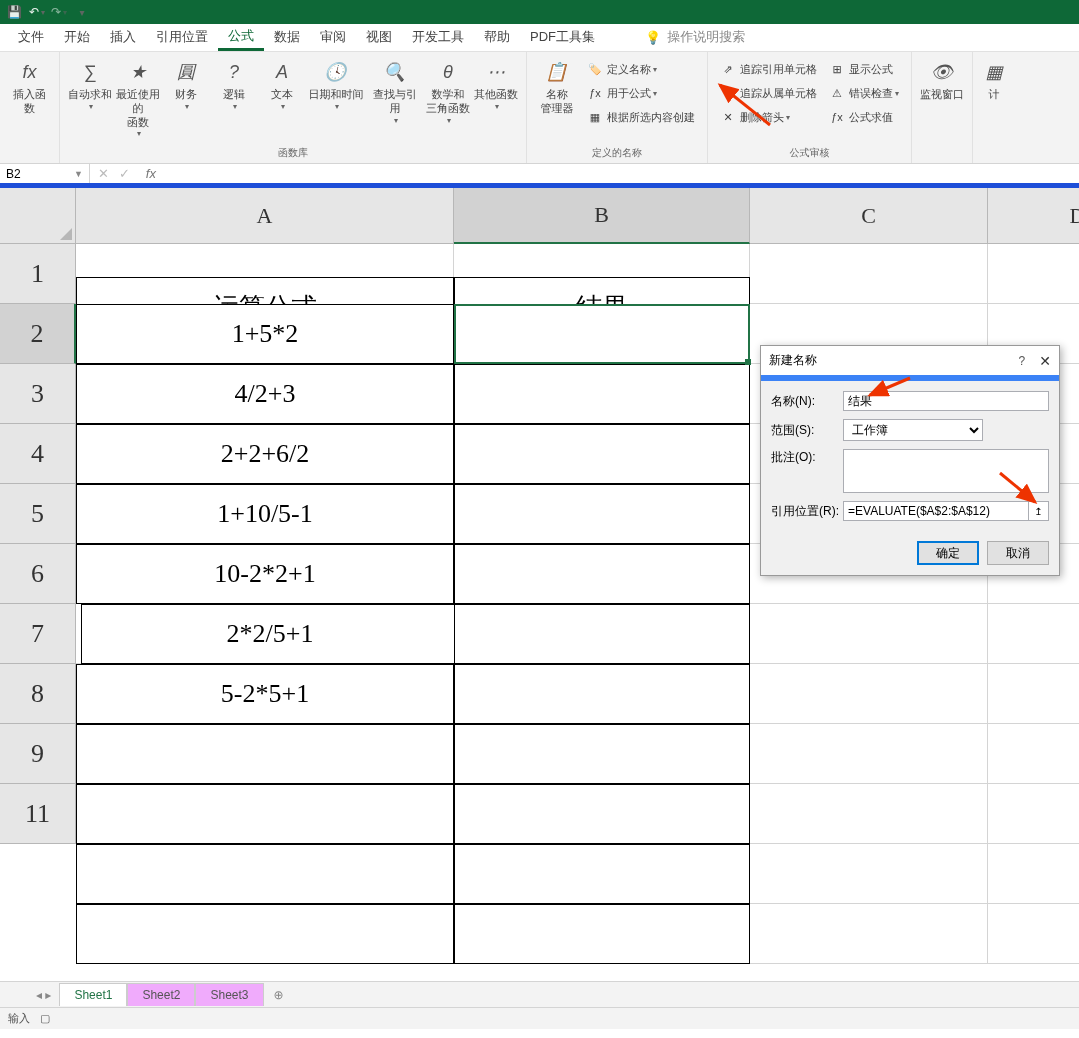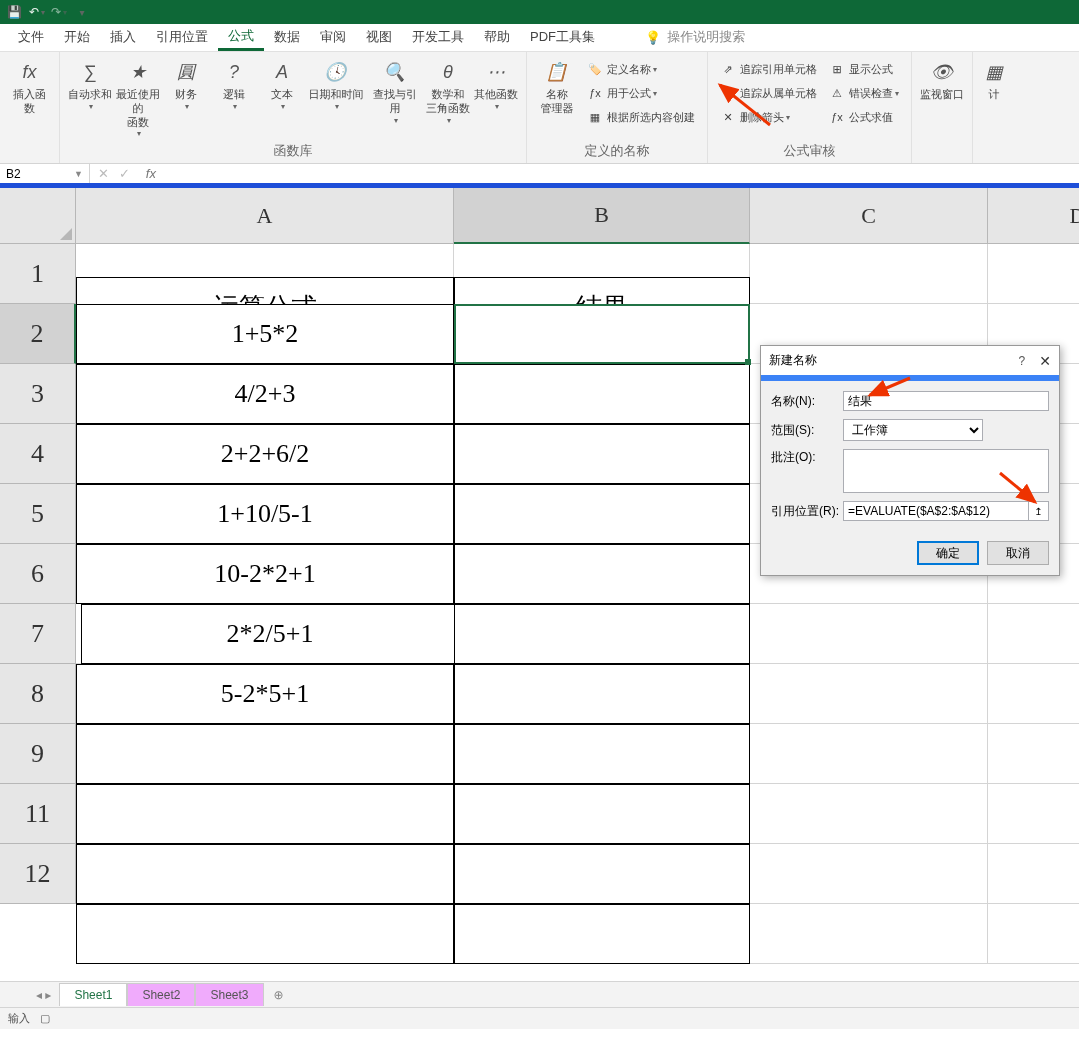--- a/index.html
+++ b/index.html
@@ -7,21 +7,21 @@
 .titlebar{background:#0e6837;height:24px;display:flex;align-items:center;color:#fff;padding:0 4px;}
 .titlebar .qat{display:flex;gap:0;}
 .qat-btn{width:22px;height:20px;display:flex;align-items:center;justify-content:center;color:#fff;font-size:12px;opacity:.9;}
 .titlebar .title{flex:1;text-align:center;font-size:12px;color:#e8f3ed;}
 .menubar{background:#fff;height:28px;border-bottom:1px solid #e1e1e1;display:flex;align-items:flex-end;padding:0 8px;}
 .menu-item{padding:6px 10px 5px;font-size:13px;color:#444;cursor:pointer;}
 .menu-item.active{color:#0e6837;border-bottom:3px solid #0e6837;padding-bottom:3px;}
 .ribbon{background:#f3f3f3;height:112px;border-bottom:1px solid #d4d4d4;display:flex;position:relative;}
 .r-group{border-right:1px solid #e1e1e1;padding:4px 6px 0;display:flex;flex-direction:column;height:100%;}
 .r-group-body{flex:1;display:flex;align-items:flex-start;}
-.r-group-label{text-align:center;font-size:13px;color:#666;padding:3px 0;}
+.r-group-label{text-align:center;font-size:10px;color:#666;padding:3px 0;}
 .r-btn-big{width:48px;display:flex;flex-direction:column;align-items:center;padding:2px 2px 0;font-size:11px;color:#444;text-align:center;line-height:1.25;cursor:pointer;}
 .r-btn-big .ic{width:28px;height:28px;margin-bottom:2px;display:flex;align-items:center;justify-content:center;font-style:italic;color:#555;font-size:18px;}
 .r-stack{display:flex;flex-direction:column;gap:2px;padding:2px 4px;}
 .r-smbtn{display:flex;align-items:center;font-size:11px;color:#444;height:22px;padding:0 2px;white-space:nowrap;}
 .r-smbtn .ic-sm{width:16px;height:16px;margin-right:4px;display:inline-flex;align-items:center;justify-content:center;}
 .drop{font-size:8px;margin-left:2px;color:#666;}
 .namebox-row{height:24px;border-bottom:5px solid #1d4ed8;display:flex;align-items:center;background:#fff;}
 .namebox{width:90px;border-right:1px solid #d4d4d4;height:100%;display:flex;align-items:center;padding:0 6px;font-size:12px;}
 .namebox .dd{margin-left:auto;color:#888;font-size:9px;}
 .fx-controls{display:flex;align-items:center;padding:0 8px;gap:10px;color:#999;}
@@ -266,21 +266,20 @@
       <div class="row-h" style="height: 60px;">1</div>
       <div class="row-h sel" style="height: 60px;">2</div>
       <div class="row-h" style="height: 60px;">3</div>
       <div class="row-h" style="height: 60px;">4</div>
       <div class="row-h" style="height: 60px;">5</div>
       <div class="row-h" style="height: 60px;">6</div>
       <div class="row-h" style="height: 60px;">7</div>
       <div class="row-h" style="height: 60px;">8</div>
       <div class="row-h" style="height: 60px;">9</div>
       <div class="row-h" style="height: 60px;">11</div>
-      <div class="row-h" style="height: 60px;">12</div>
     </div>
   <div class="cells" id="cells">
       <div class="cell " style="left: 0px; top: 0px; width: 378px; height: 60px;"></div>
       <div class="cell " style="left: 378px; top: 0px; width: 296px; height: 60px;"></div>
       <div class="cell " style="left: 674px; top: 0px; width: 238px; height: 60px;"></div>
       <div class="cell " style="left: 912px; top: 0px; width: 180px; height: 60px;"></div>
       <div class="cell " style="left: 0px; top: 60px; width: 378px; height: 60px;"></div>
       <div class="cell " style="left: 378px; top: 60px; width: 296px; height: 60px;"></div>
       <div class="cell " style="left: 674px; top: 60px; width: 238px; height: 60px;"></div>
       <div class="cell " style="left: 912px; top: 60px; width: 180px; height: 60px;"></div>

